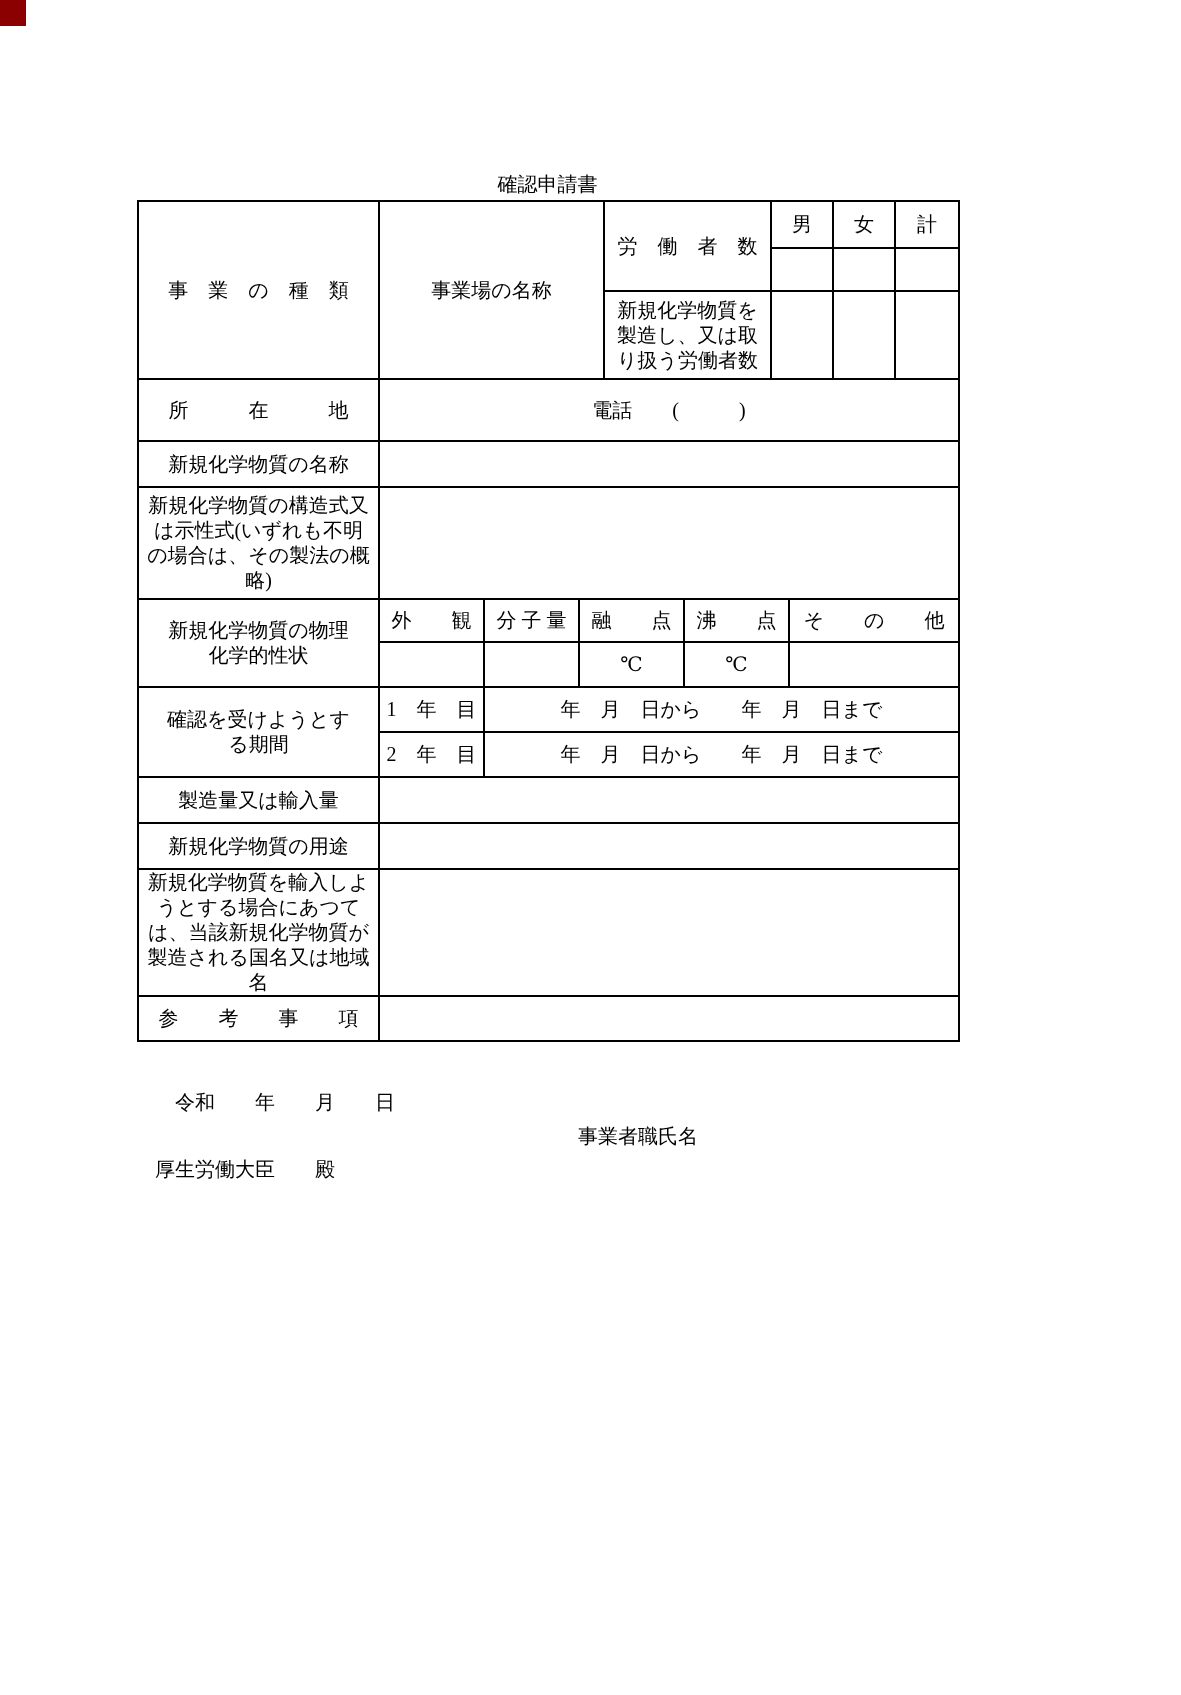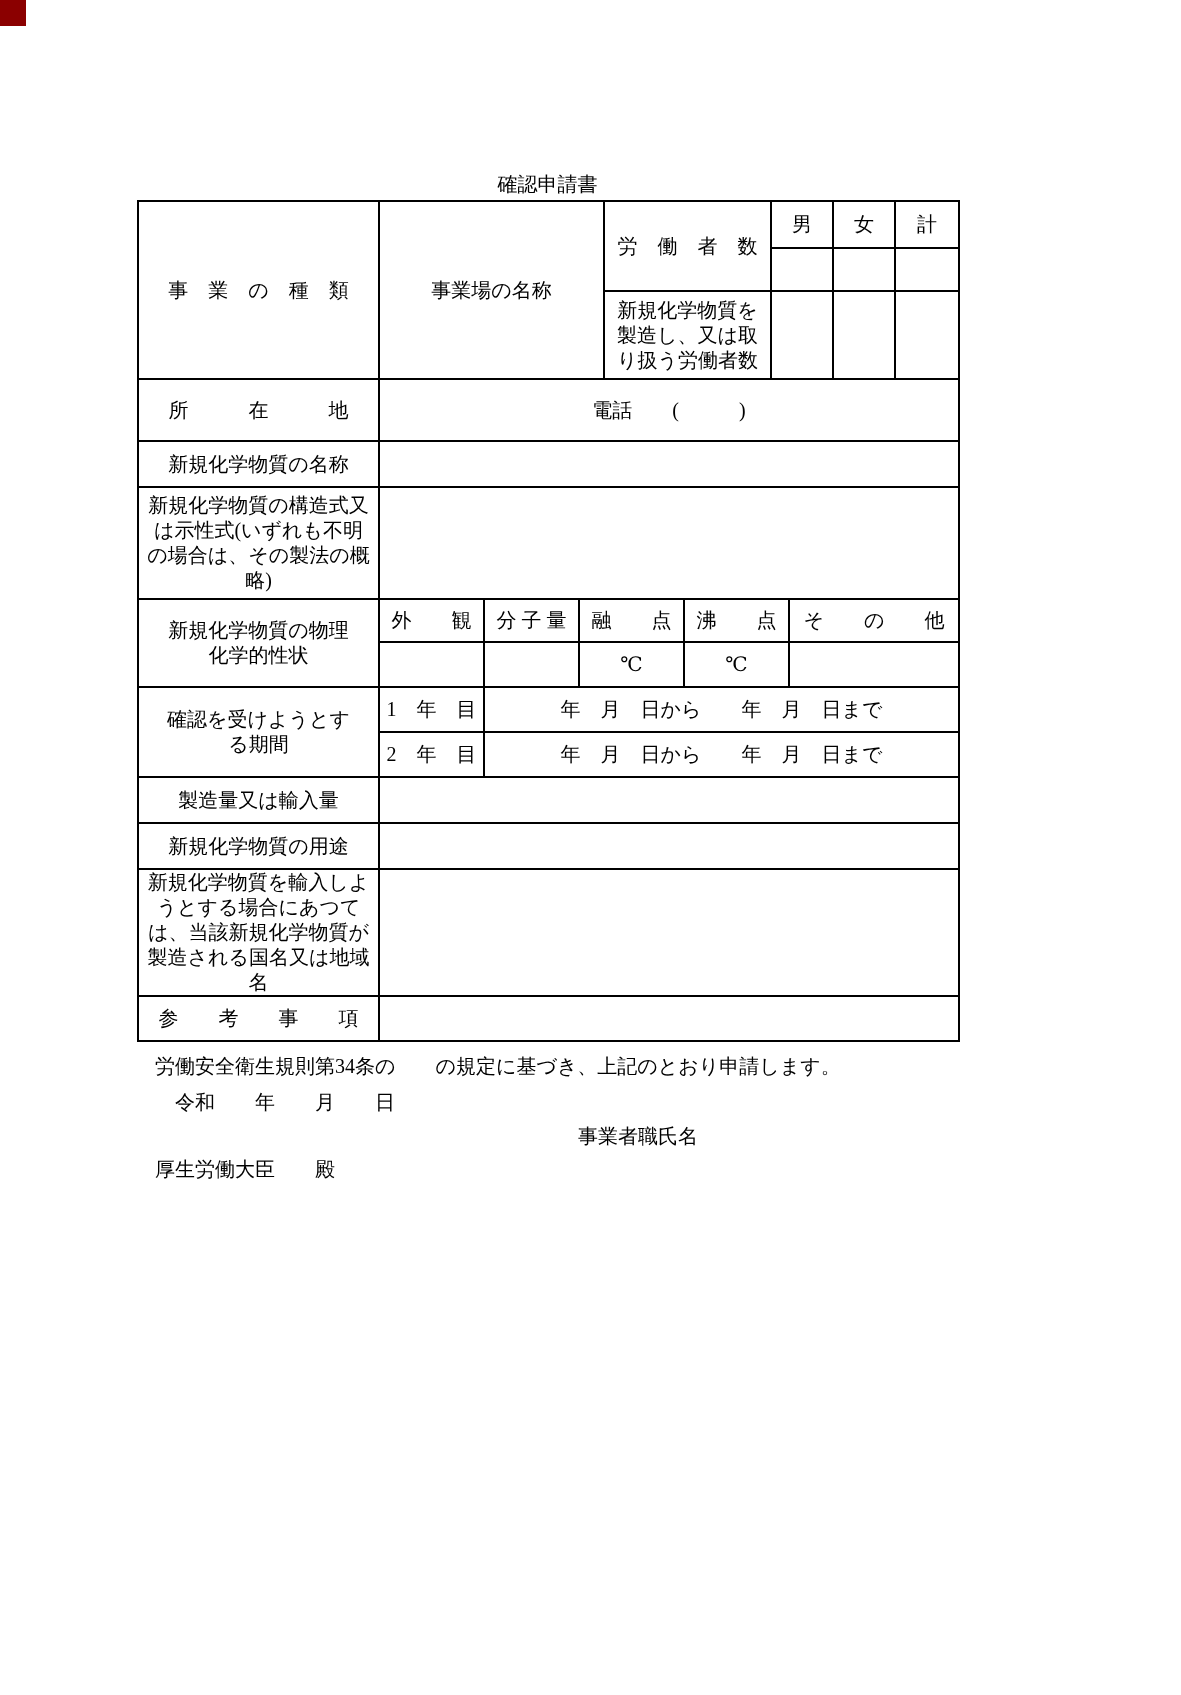--- a/index.html
+++ b/index.html
@@ -180,18 +180,17 @@
       <td colspan="9"></td>
     </tr>
 
     <tr style="height:45px">
       <td>参　　考　　事　　項</td>
       <td colspan="9"></td>
     </tr>
   </tbody>
     </table>
 
-  <div class="footer-line declaration">労働安全衛生規則第34条の　　の規定に基づき、上記のとおり申請します。</div>
   <div class="footer-line date-line">令和　　年　　月　　日</div>
   <div class="footer-line applicant">事業者職氏名</div>
   <div class="footer-line minister">厚生労働大臣　　殿</div>
 
 </div>
 
 </body></html>

